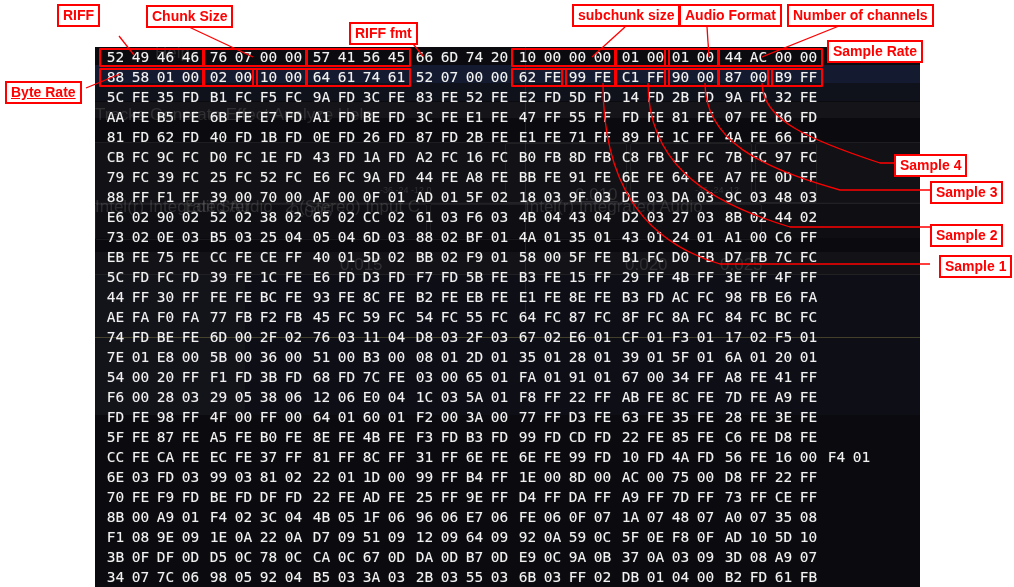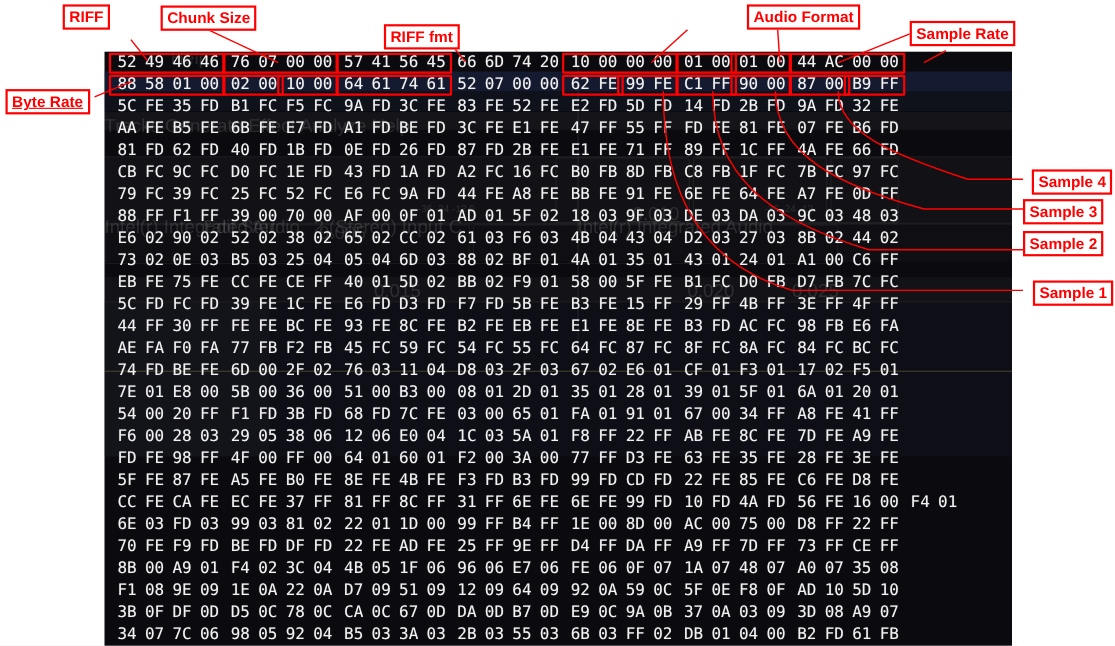--- a/index.html
+++ b/index.html
@@ -173,21 +173,23 @@
 
       <path d="M705,83 C705,140 760,168 840,190 L930,190"></path>
 
       <path d="M762,83 C762,120 810,140 880,163 L930,163"></path>
     </g>
   </svg>
 
   <div class="lbl" style="left:57px;  top:4px;">RIFF</div>
   <div class="lbl" style="left:146px; top:5px;">Chunk Size</div>
   <div class="lbl" style="left:349px; top:22px;">RIFF fmt</div>
+  <div class="lbl" style="left:572px; top:4px;">subchunk size</div>
   <div class="lbl" style="left:679px; top:4px;text-align:right;">Audio Format</div>
-  <div class="lbl" style="left:827px; top:19px;text-align:center;">Sample Rate</div>
+  <div class="lbl" style="left:787px; top:4px;">Number of channels</div>
+  <div class="lbl" style="left:827px; top:40px;text-align:center;">Sample Rate</div>
   <div class="lbl" style="left:5px;   top:81px;text-decoration:underline;">Byte Rate</div>
-  <div class="lbl" style="left:894px; top:154px;margin-left:44px;">Sample 4</div>
+  <div class="lbl" style="left:894px; top:154px;">Sample 4</div>
   <div class="lbl" style="left:930px; top:181px;">Sample 3</div>
-  <div class="lbl" style="left:930px; top:210px;">Sample 2</div>
+  <div class="lbl" style="left:930px; top:224px;">Sample 2</div>
   <div class="lbl" style="left:939px; top:255px;">Sample 1</div>
 
 </div>
 
 </body></html>

